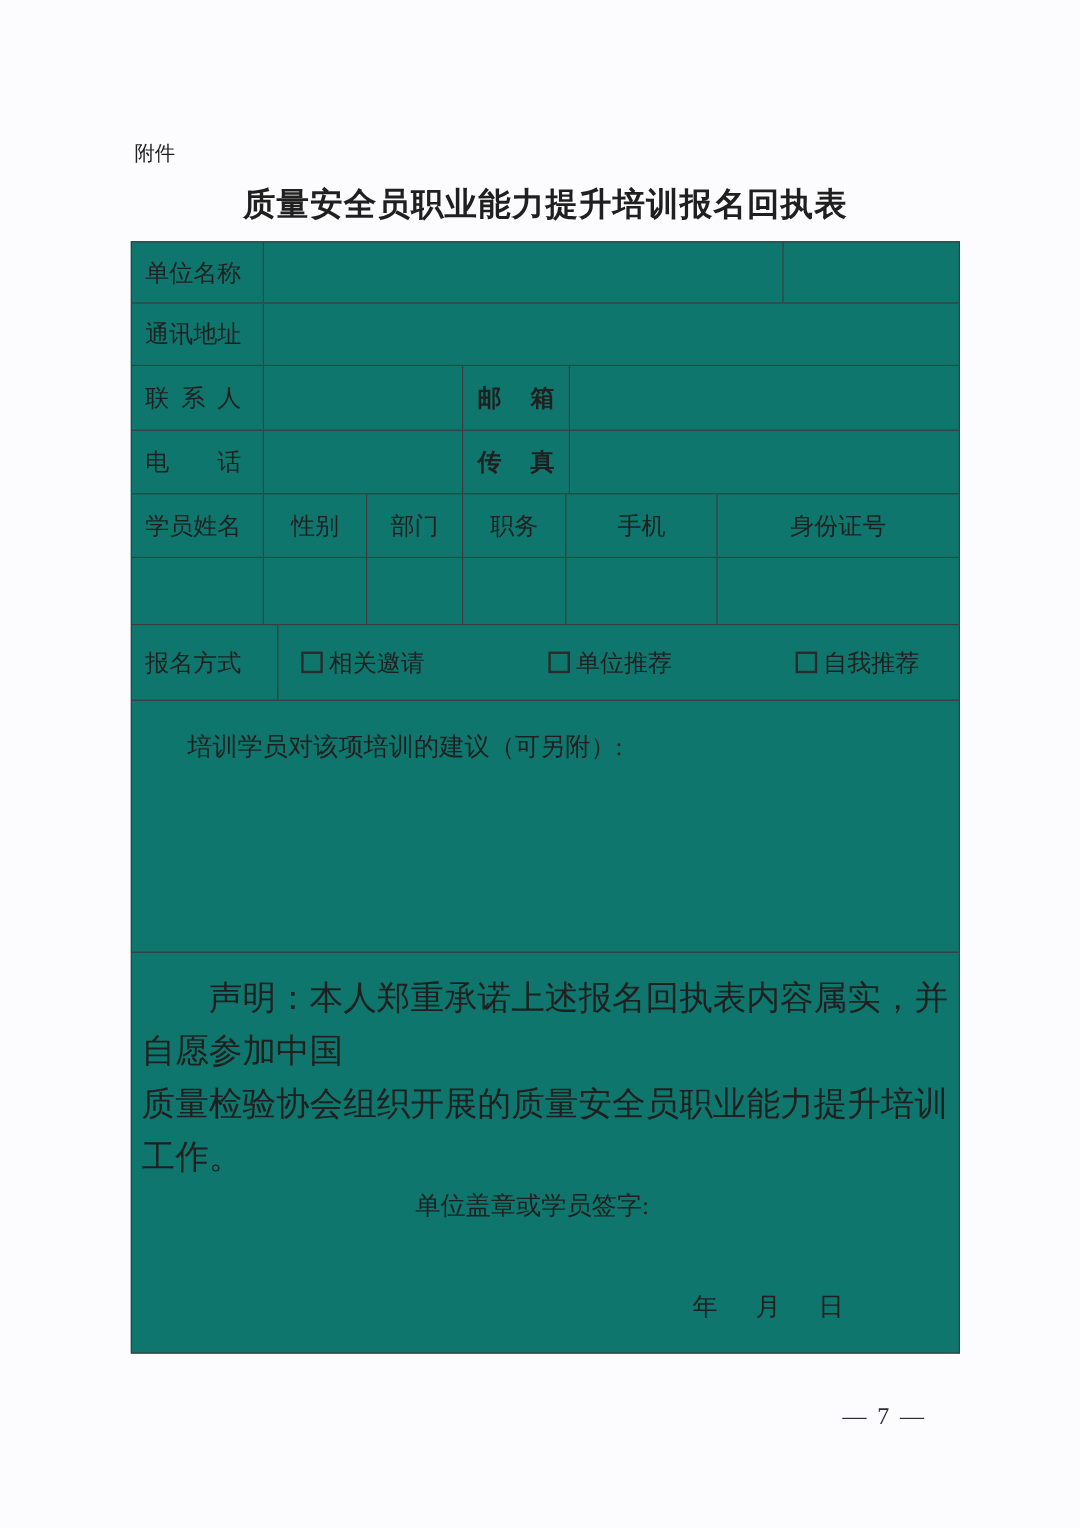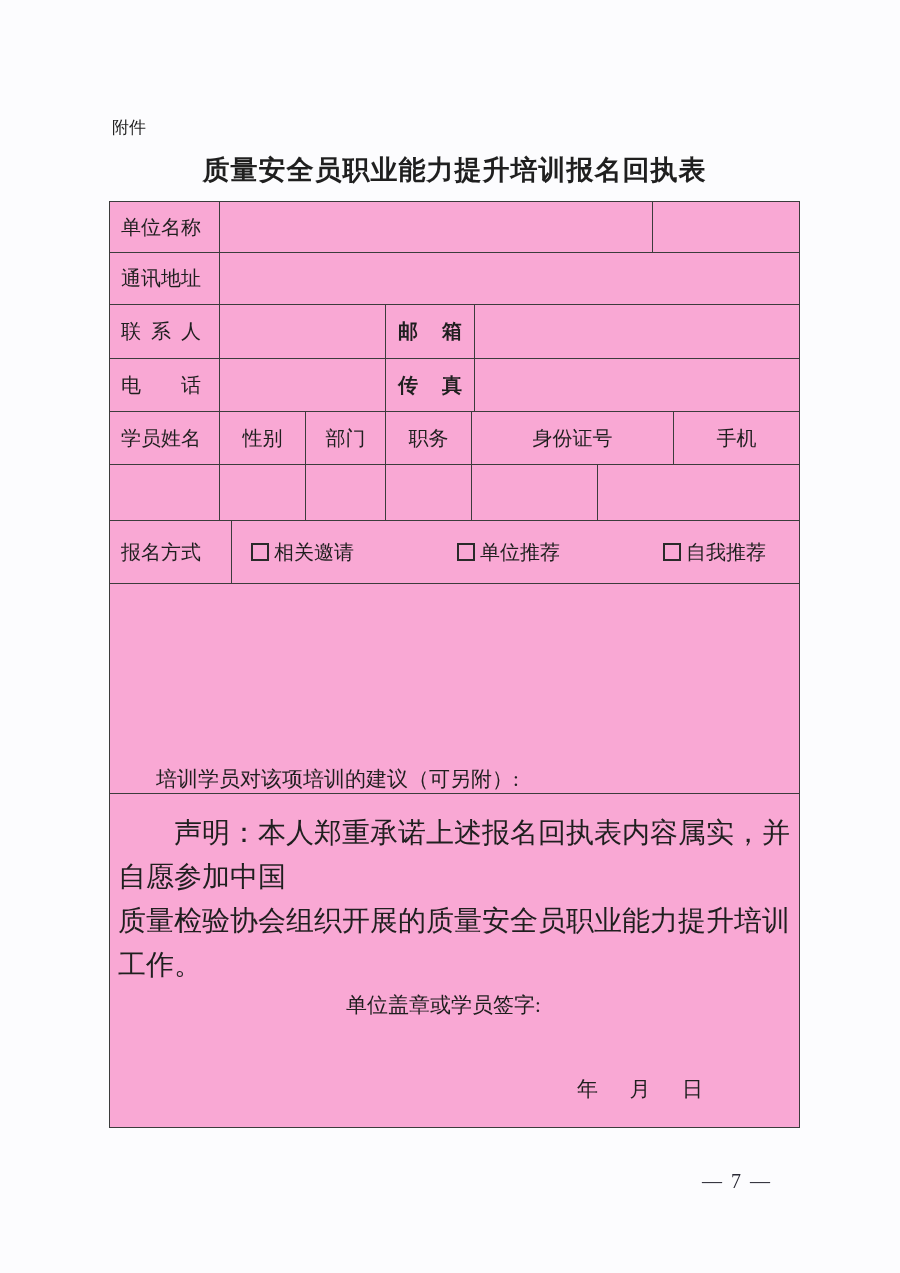--- a/index.html
+++ b/index.html
@@ -17,21 +17,21 @@
   }
   .doc-title {
     position:absolute; left:109px; top:152px; width:691px;
     text-align:center; font-size:27px; font-weight:bold;
     font-family:"Liberation Sans","DejaVu Sans",sans-serif;
     letter-spacing:1px; white-space:nowrap;
   }
   .form-table {
     position:absolute; left:109px; top:201px; width:691px;
     border:1px solid #3c3c3c; box-sizing:border-box;
-    background:#f9a8d4;
+    background:#0f766e;
   }
   .t-row { display:flex; border-top:1px solid #3c3c3c; }
   .t-row.first { border-top:none; }
   .c {
     border-left:1px solid #3c3c3c; box-sizing:border-box;
     display:flex; align-items:center; overflow:hidden;
     font-size:20px;
   }
   .c.cfirst { border-left:none; }
   .grow { flex:1 1 auto; }
@@ -45,21 +45,21 @@
   .j64 { width:64px; display:block; text-align:justify; text-align-last:justify;font-weight:bold; }
   .j74 { width:74px; display:block; text-align:justify; text-align-last:justify; }
   .reg-cell { flex:1 1 auto; display:flex; align-items:center;
     justify-content:space-between; padding:0 33px 0 19px;margin-left:12px; }
   .reg-opt { display:flex; align-items:center; white-space:nowrap; }
   .cbox {
     width:14px; height:14px; border:2px solid #2a2a2a;
     display:inline-block; margin-right:5px; background:transparent;
   }
   .suggest-cell {
-    flex:1 1 auto; align-items:flex-end;
+    flex:1 1 auto; align-items:flex-start;
     padding:24px 10px 0 46px; font-size:21px;
   }
   .final-cell { flex:1 1 auto; position:relative; font-size:21px; }
   .decl { position:absolute; left:8px; right:8px; top:17px;
     font-size:28px; line-height:44px; }
   .decl-l1 { text-indent:2em; }
   .sig-line { position:absolute; left:236px; top:197px; white-space:nowrap; }
   .date-line { position:absolute; right:96px; top:281px;
     width:126px; display:flex; justify-content:space-between; }
   .page-num {
@@ -116,22 +116,22 @@
       <div class="c grow"></div>
     </div>
 
     <div class="t-row h52">
       <div class="c cfirst" style="width:109px">
         <span class="jlbl">学员姓名</span>
       </div>
       <div class="c center" style="width:86px">性别</div>
       <div class="c center" style="width:80px">部门</div>
       <div class="c center" style="width:86px">职务</div>
+      <div class="c center" style="width:126px">手机</div>
       <div class="c center grow">身份证号</div>
-      <div class="c center" style="width:126px">手机</div>
     </div>
 
     <div class="t-row h55">
       <div class="c cfirst" style="width:109px"></div>
       <div class="c" style="width:86px"></div>
       <div class="c" style="width:80px"></div>
       <div class="c" style="width:86px"></div>
       <div class="c" style="width:126px"></div>
       <div class="c grow"></div>
     </div>

